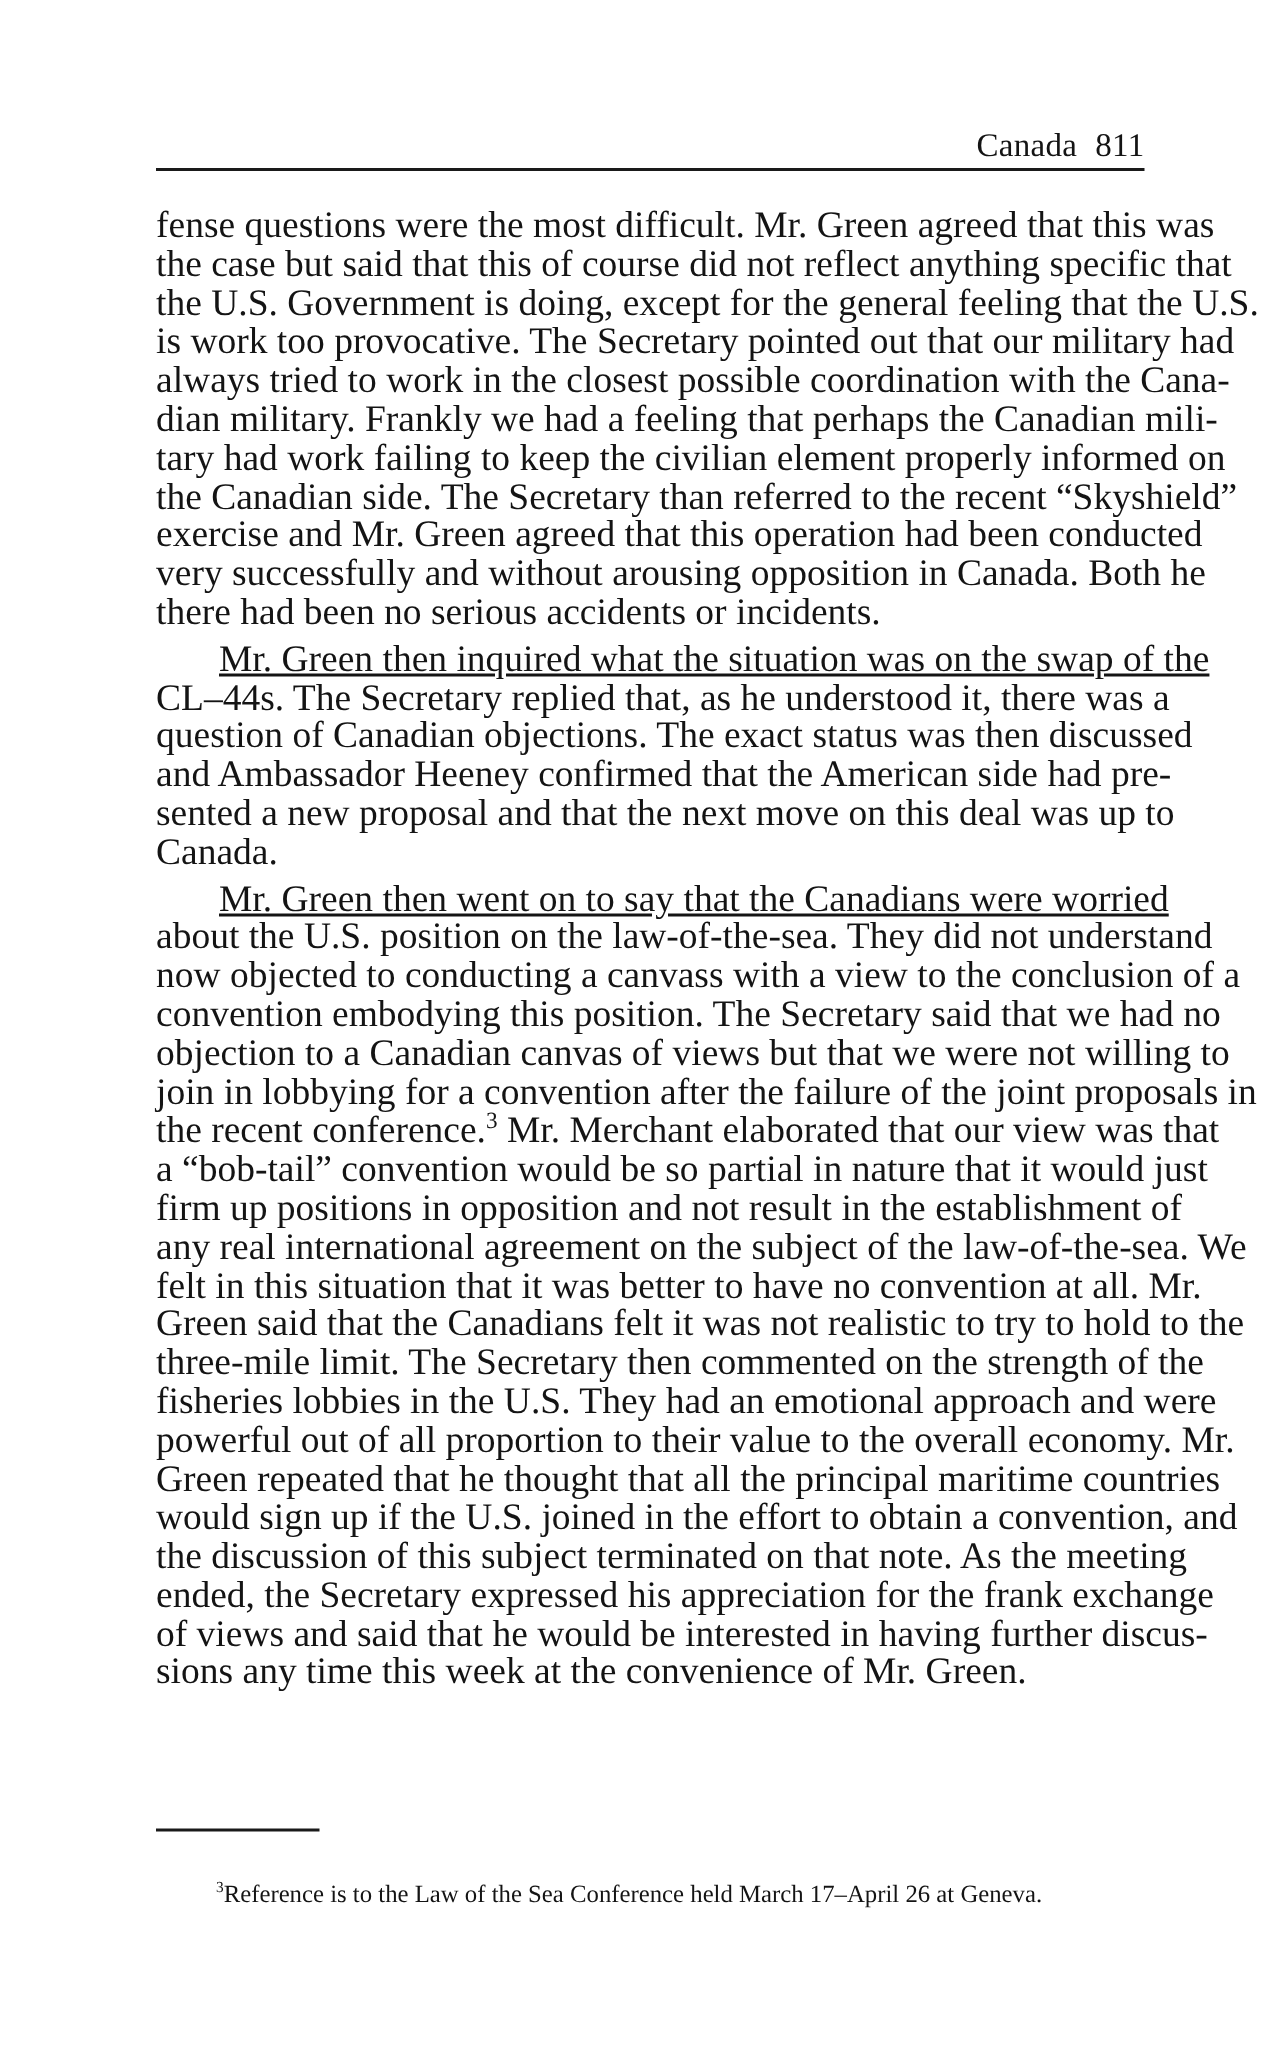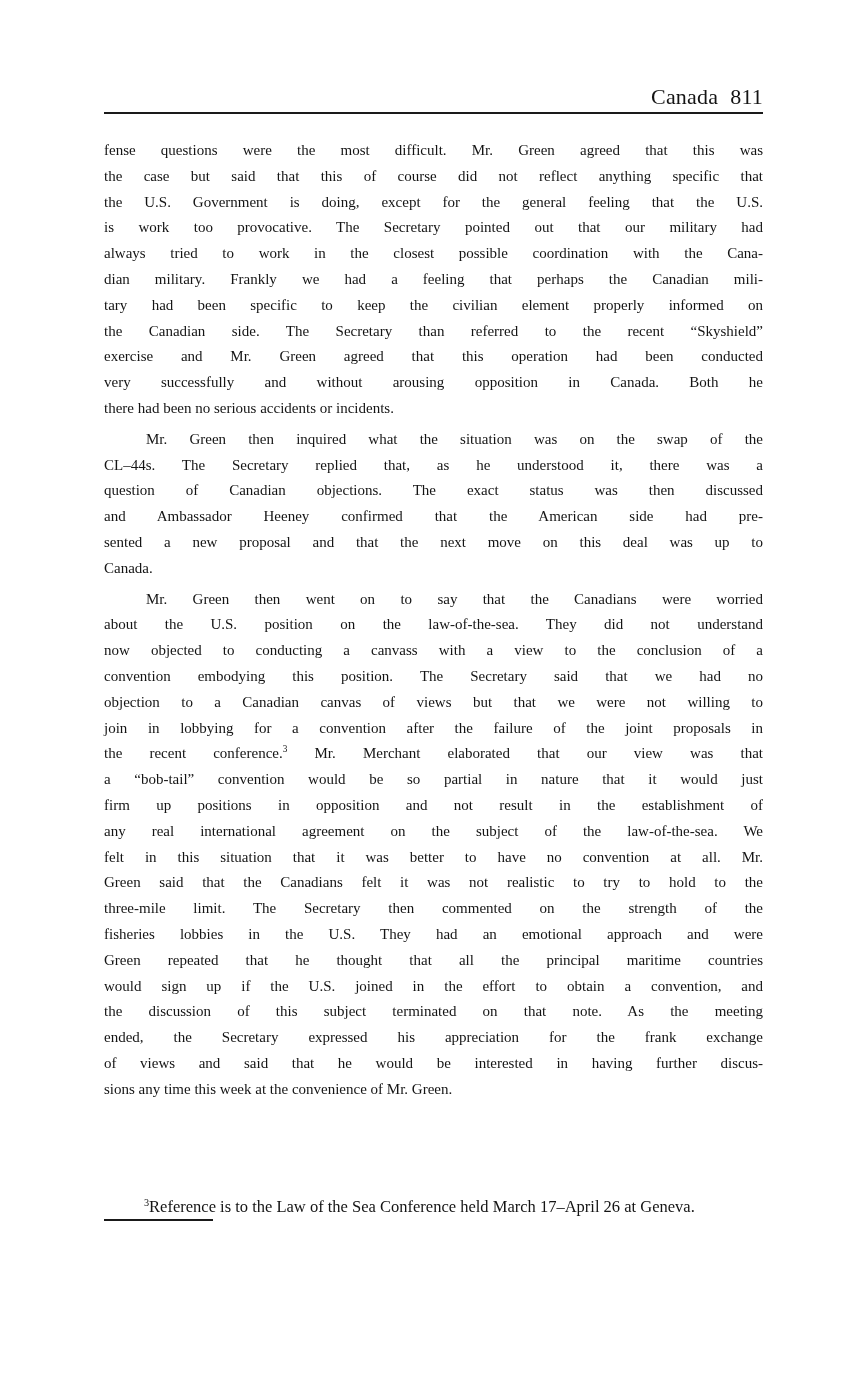--- a/index.html
+++ b/index.html
@@ -1,46 +1,46 @@
 <!DOCTYPE html>
 <html><head>
 <meta charset="utf-8">
 <style>
   html, body { margin: 0; padding: 0; background: #ffffff; }
   body { width: 854px; height: 1380px; position: relative; overflow: hidden; font-family: "Liberation Serif", "DejaVu Serif", serif; color: #141414; }
   .running-head { position: absolute; left: 104px; width: 659px; top: 82px; height: 30px; }
   .running-head .head-text { position: absolute; right: 0; top: 0; font-size: 22px; line-height: 30px; letter-spacing: 0.2px; }
   .running-head .head-text .pnum { margin-left: 12px; text-align: center; }
   .head-rule { position: absolute; left: 104px; width: 659px; top: 112px; height: 2px; background: #1a1a1a; }
-  .body-text { position: absolute; left: 104px; top: 138px; width: 659px; font-size: 15px; line-height: 25.8px; }
+  .body-text { position: absolute; left: 104px; top: 138px; width: 659px; font-size: 25px; line-height: 25.8px; }
   .line { display: block; text-align: justify; text-align-last: justify; white-space: nowrap; height: 25.8px; overflow: visible; }
   .line.last { text-align-last: left; }
-  .line.indent { padding-left: 42px; }
+  .line.indent { padding-left: 42px; text-decoration: underline; }
   .para-gap { height: 5px; }
   .fn-rule { position: absolute; left: 104px; top: 1219px; width: 109px; height: 2px; background: #1a1a1a; }
-  .footnote { position: absolute; left: 144px; top: 1196px; width: 620px; font-size: 16.5px; line-height: 22px; white-space: nowrap; }
+  .footnote { position: absolute; left: 144px; top: 1252px; width: 620px; font-size: 16.5px; line-height: 22px; white-space: nowrap; }
   sup { font-size: 0.62em; line-height: 0; vertical-align: super; }
 </style>
 </head>
 <body>
 
 <div class="running-head">
   <span class="head-text"><span>Canada</span><span class="pnum">811</span></span>
 </div>
 <div class="head-rule"></div>
 
 <div class="body-text">
   <div>
     <span class="line">fense questions were the most difficult. Mr. Green agreed that this was</span>
     <span class="line">the case but said that this of course did not reflect anything specific that</span>
     <span class="line">the U.S. Government is doing, except for the general feeling that the U.S.</span>
     <span class="line">is work too provocative. The Secretary pointed out that our military had</span>
     <span class="line">always tried to work in the closest possible coordination with the Cana-</span>
     <span class="line">dian military. Frankly we had a feeling that perhaps the Canadian mili-</span>
-    <span class="line">tary had been specific to keep the civilian element properly informed on</span>
+    <span class="line">tary had work failing to keep the civilian element properly informed on</span>
     <span class="line">the Canadian side. The Secretary than referred to the recent “Skyshield”</span>
     <span class="line">exercise and Mr. Green agreed that this operation had been conducted</span>
     <span class="line">very successfully and without arousing opposition in Canada. Both he</span>
     <span class="line last">there had been no serious accidents or incidents.</span>
   </div>
   <div class="para-gap"></div>
   <div>
     <span class="line indent">Mr. Green then inquired what the situation was on the swap of the</span>
     <span class="line">CL–44s. The Secretary replied that, as he understood it, there was a</span>
     <span class="line">question of Canadian objections. The exact status was then discussed</span>
@@ -57,20 +57,21 @@
     <span class="line">objection to a Canadian canvas of views but that we were not willing to</span>
     <span class="line">join in lobbying for a convention after the failure of the joint proposals in</span>
     <span class="line"><span>the recent conference.</span><sup>3</sup> <span>Mr. Merchant elaborated that our view was that</span></span>
     <span class="line">a “bob-tail” convention would be so partial in nature that it would just</span>
     <span class="line">firm up positions in opposition and not result in the establishment of</span>
     <span class="line">any real international agreement on the subject of the law-of-the-sea. We</span>
     <span class="line">felt in this situation that it was better to have no convention at all. Mr.</span>
     <span class="line">Green said that the Canadians felt it was not realistic to try to hold to the</span>
     <span class="line">three-mile limit. The Secretary then commented on the strength of the</span>
     <span class="line">fisheries lobbies in the U.S. They had an emotional approach and were</span>
+    <span class="line">powerful out of all proportion to their value to the overall economy. Mr.</span>
     <span class="line">Green repeated that he thought that all the principal maritime countries</span>
     <span class="line">would sign up if the U.S. joined in the effort to obtain a convention, and</span>
     <span class="line">the discussion of this subject terminated on that note. As the meeting</span>
     <span class="line">ended, the Secretary expressed his appreciation for the frank exchange</span>
     <span class="line">of views and said that he would be interested in having further discus-</span>
     <span class="line last">sions any time this week at the convenience of Mr. Green.</span>
   </div>
 </div>
 
 <div class="fn-rule"></div>

